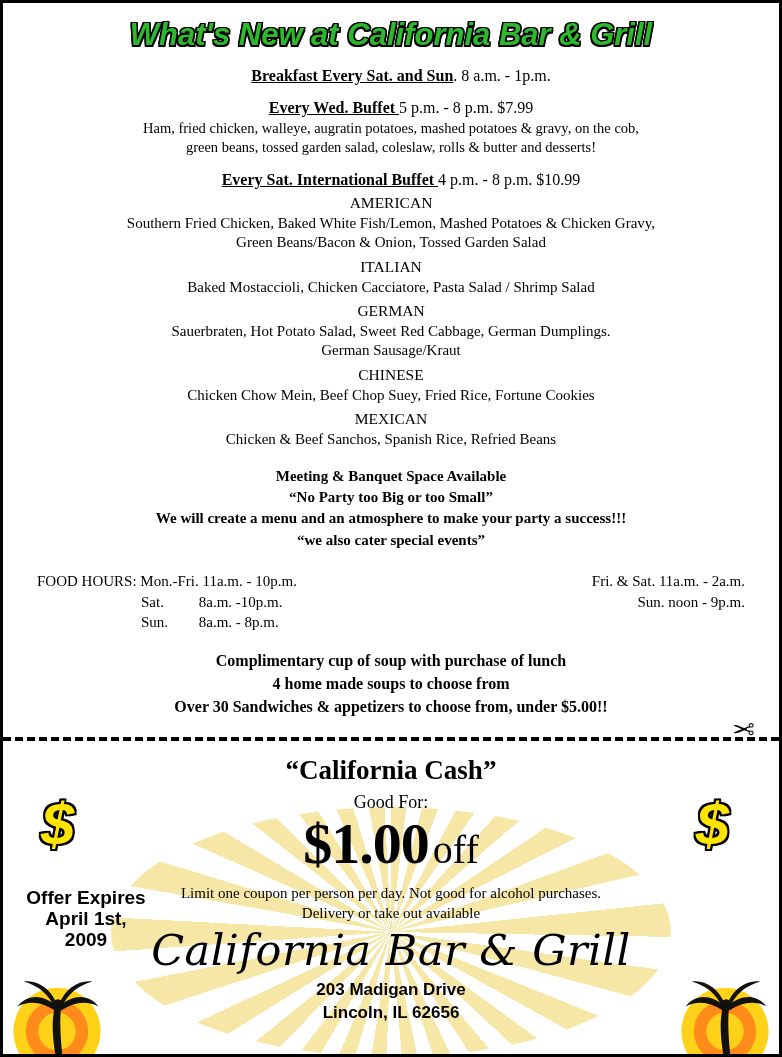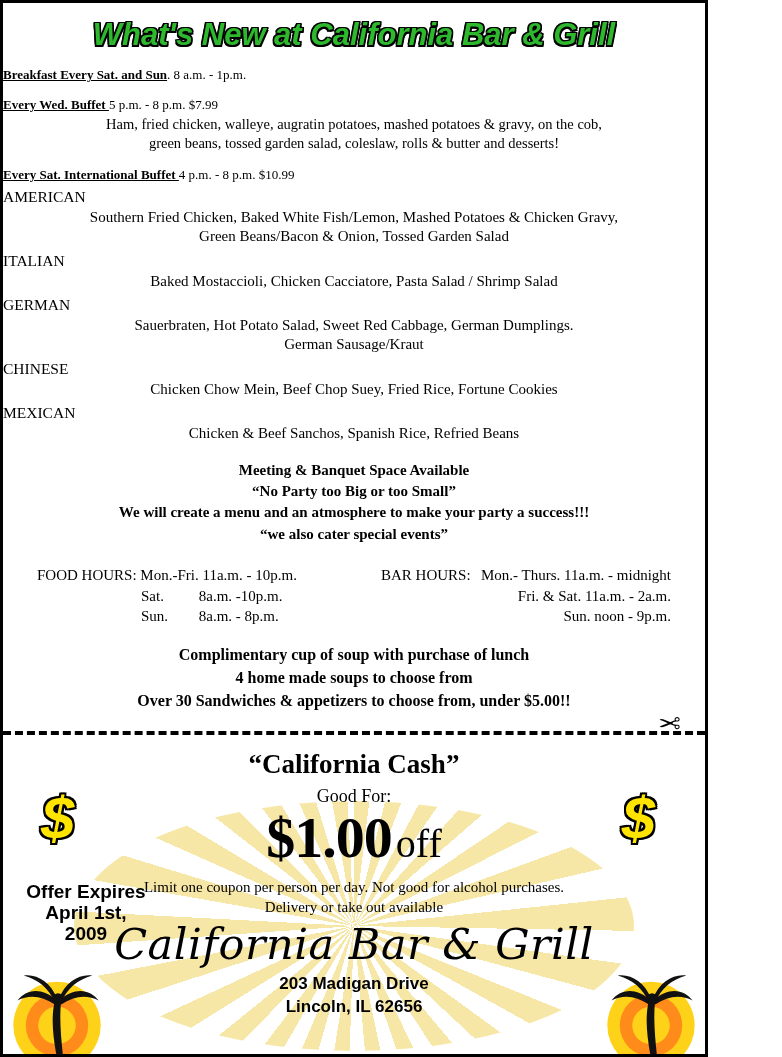--- a/index.html
+++ b/index.html
@@ -2,21 +2,21 @@
 <html><head>
 <meta charset="utf-8">
 <style>
   html, body {
     margin: 0;
     padding: 0;
     background: #ffffff;
   }
   .page {
     position: relative;
-    width: 708px;
+    width: 782px;
     height: 1057px;
     background: #ffffff;
     border: 3px solid #000000;
     box-sizing: border-box;
     font-family: "Liberation Serif", serif;
     overflow: hidden;
   }
 
   
   .headline {
@@ -39,34 +39,35 @@
        1.5px  0px   0 #000;
   }
   .sec { margin-top: 14px; }
   .line-sm {
     text-align: center;
     font-size: 14.5px;
     line-height: 1.3;
     color: #000;
   }
   .title-row {
-    text-align: left;
-    font-size: 13px;
+    text-align: center;
+    font-size: 16px;
     margin-bottom: 2px;
+    padding-left: 20px;
   }
   .title-row .ttl {
     font-weight: bold;
     text-decoration: underline;
   }
   .title-row .meta {
     font-weight: normal;
     text-decoration: none;
   }
   .cuisine {
-    text-align: left;
+    text-align: center;
     font-size: 15.5px;
     line-height: 1.35;
     margin-top: 4px;
   }
   .items {
     text-align: center;
     font-size: 15px;
     line-height: 1.3;
   }
 
@@ -304,25 +305,20 @@
         <span>8a.m. -10p.m.</span>
       </div>
       <div class="hours-row" style="padding-left:104px">
         <span class="hours-day">Sun.</span>
         <span>8a.m. - 8p.m.</span>
       </div>
     </div>
 
     <div class="hours-col right-col">
       <div class="hours-row">
-        <span class="hours-label">BAR HOURS:</span>
-        <span class="hours-day" style="min-width:86px">Mon.- Thurs.</span>
-        <span>11a.m. -  midnight</span>
-      </div>
-      <div class="hours-row">
         <span class="hours-day" style="min-width:86px">Fri. &amp; Sat.</span>
         <span>11a.m. - 2a.m.</span>
       </div>
       <div class="hours-row">
         <span class="hours-day" style="min-width:86px">Sun.</span>
         <span>noon - 9p.m.</span>
       </div>
     </div>
   </div>
 

